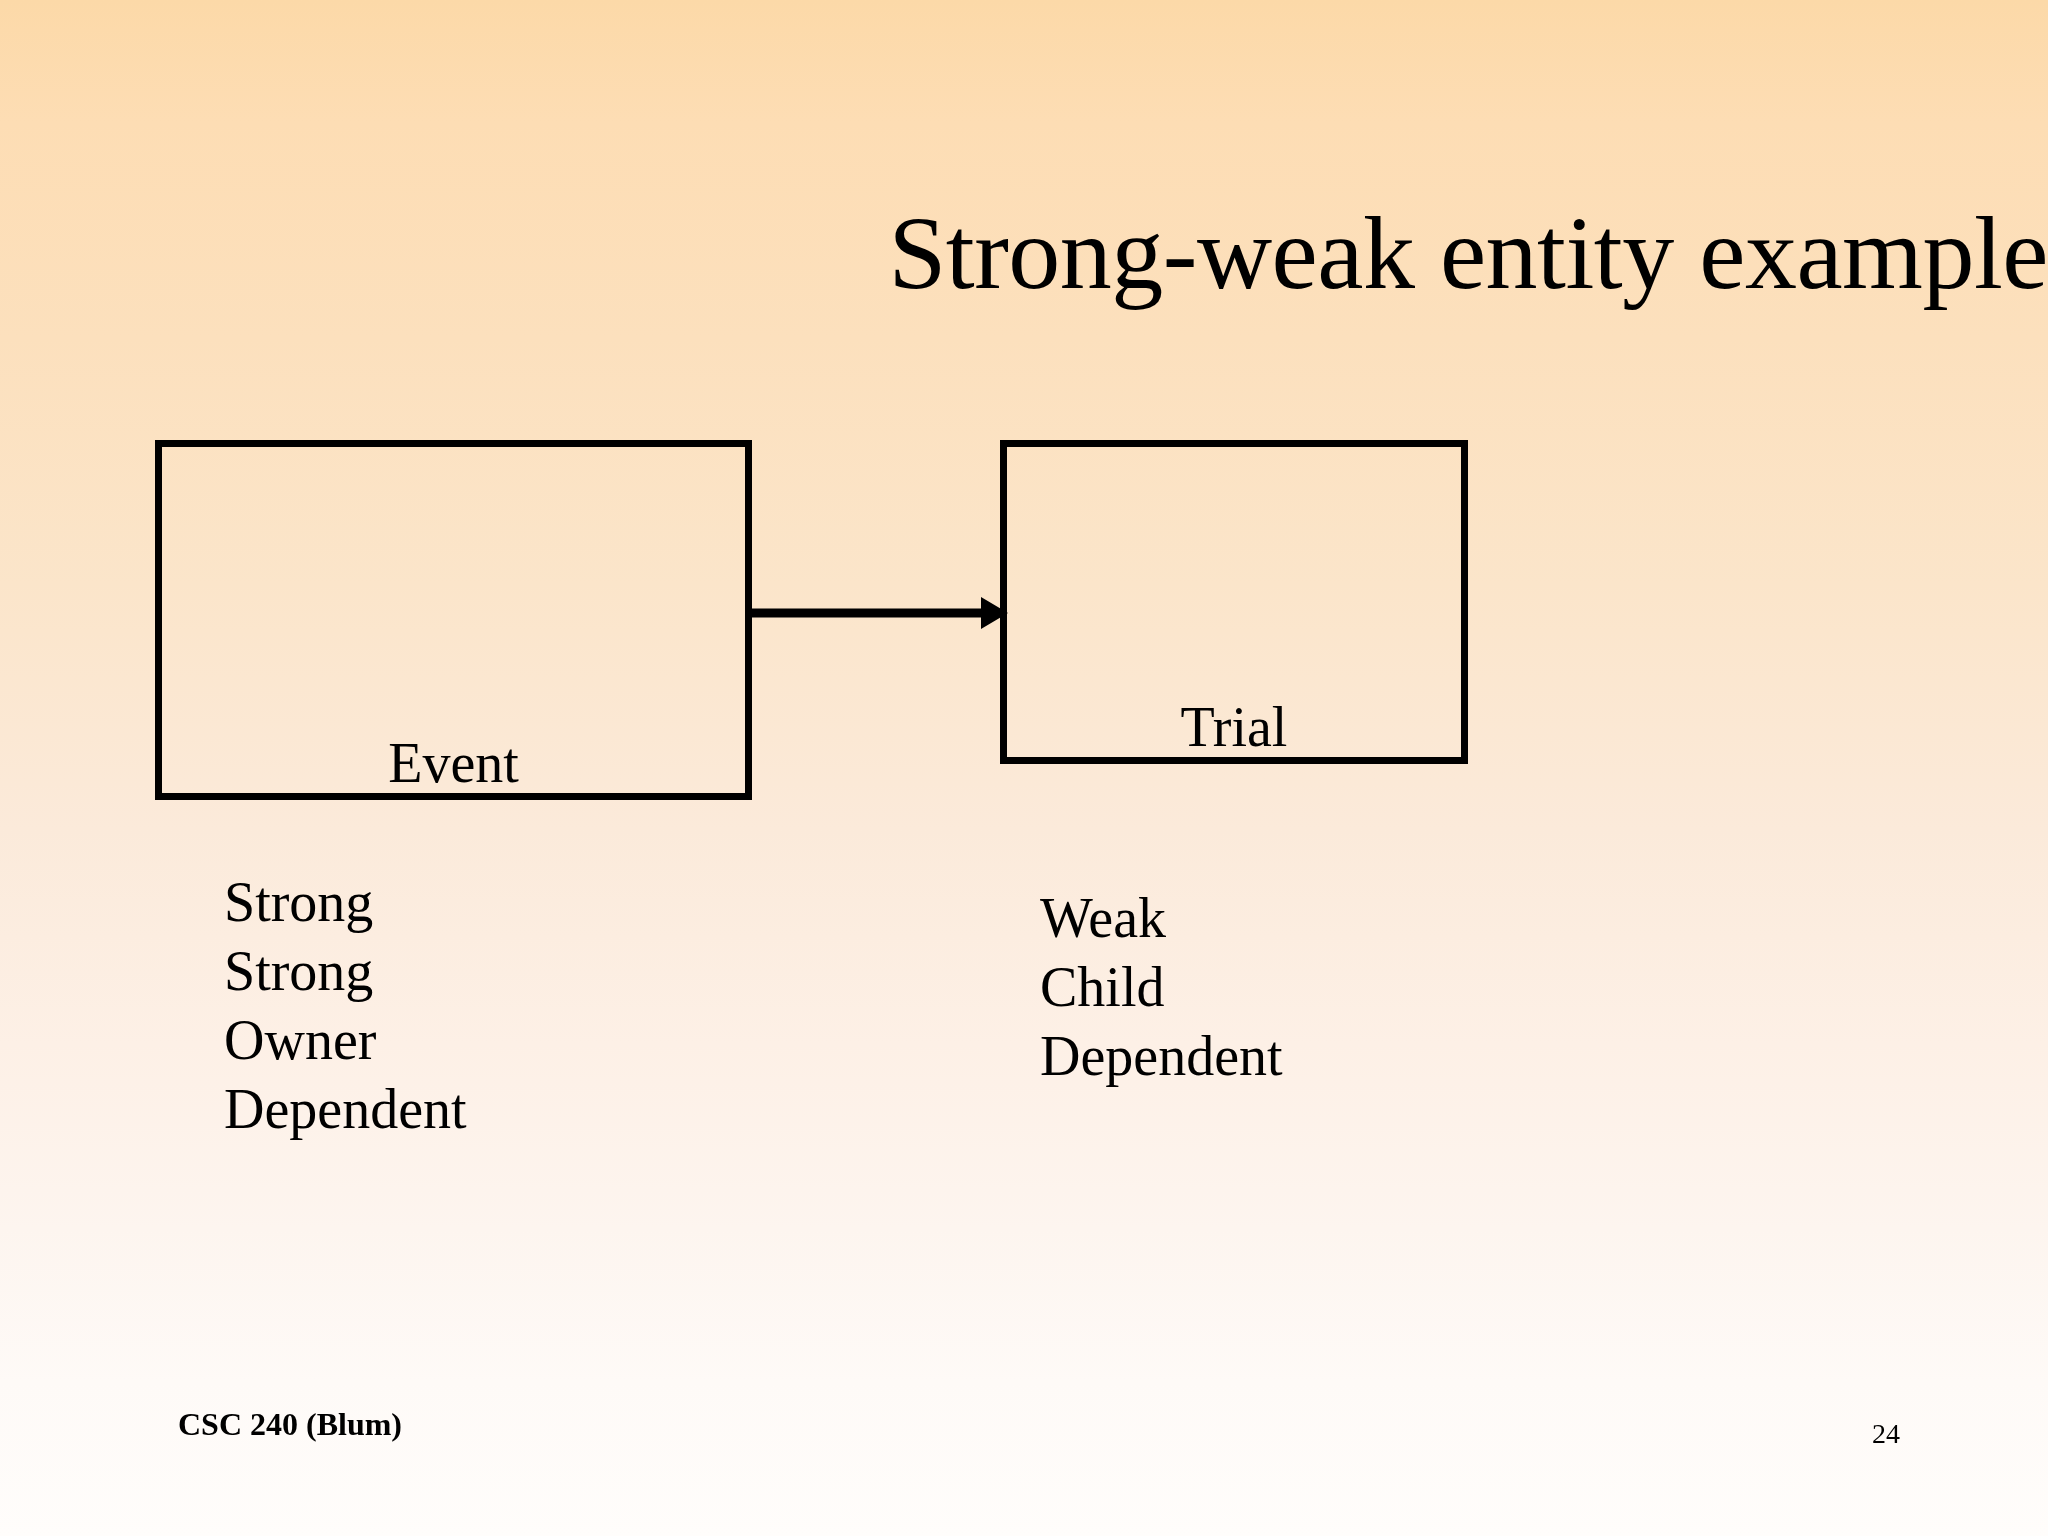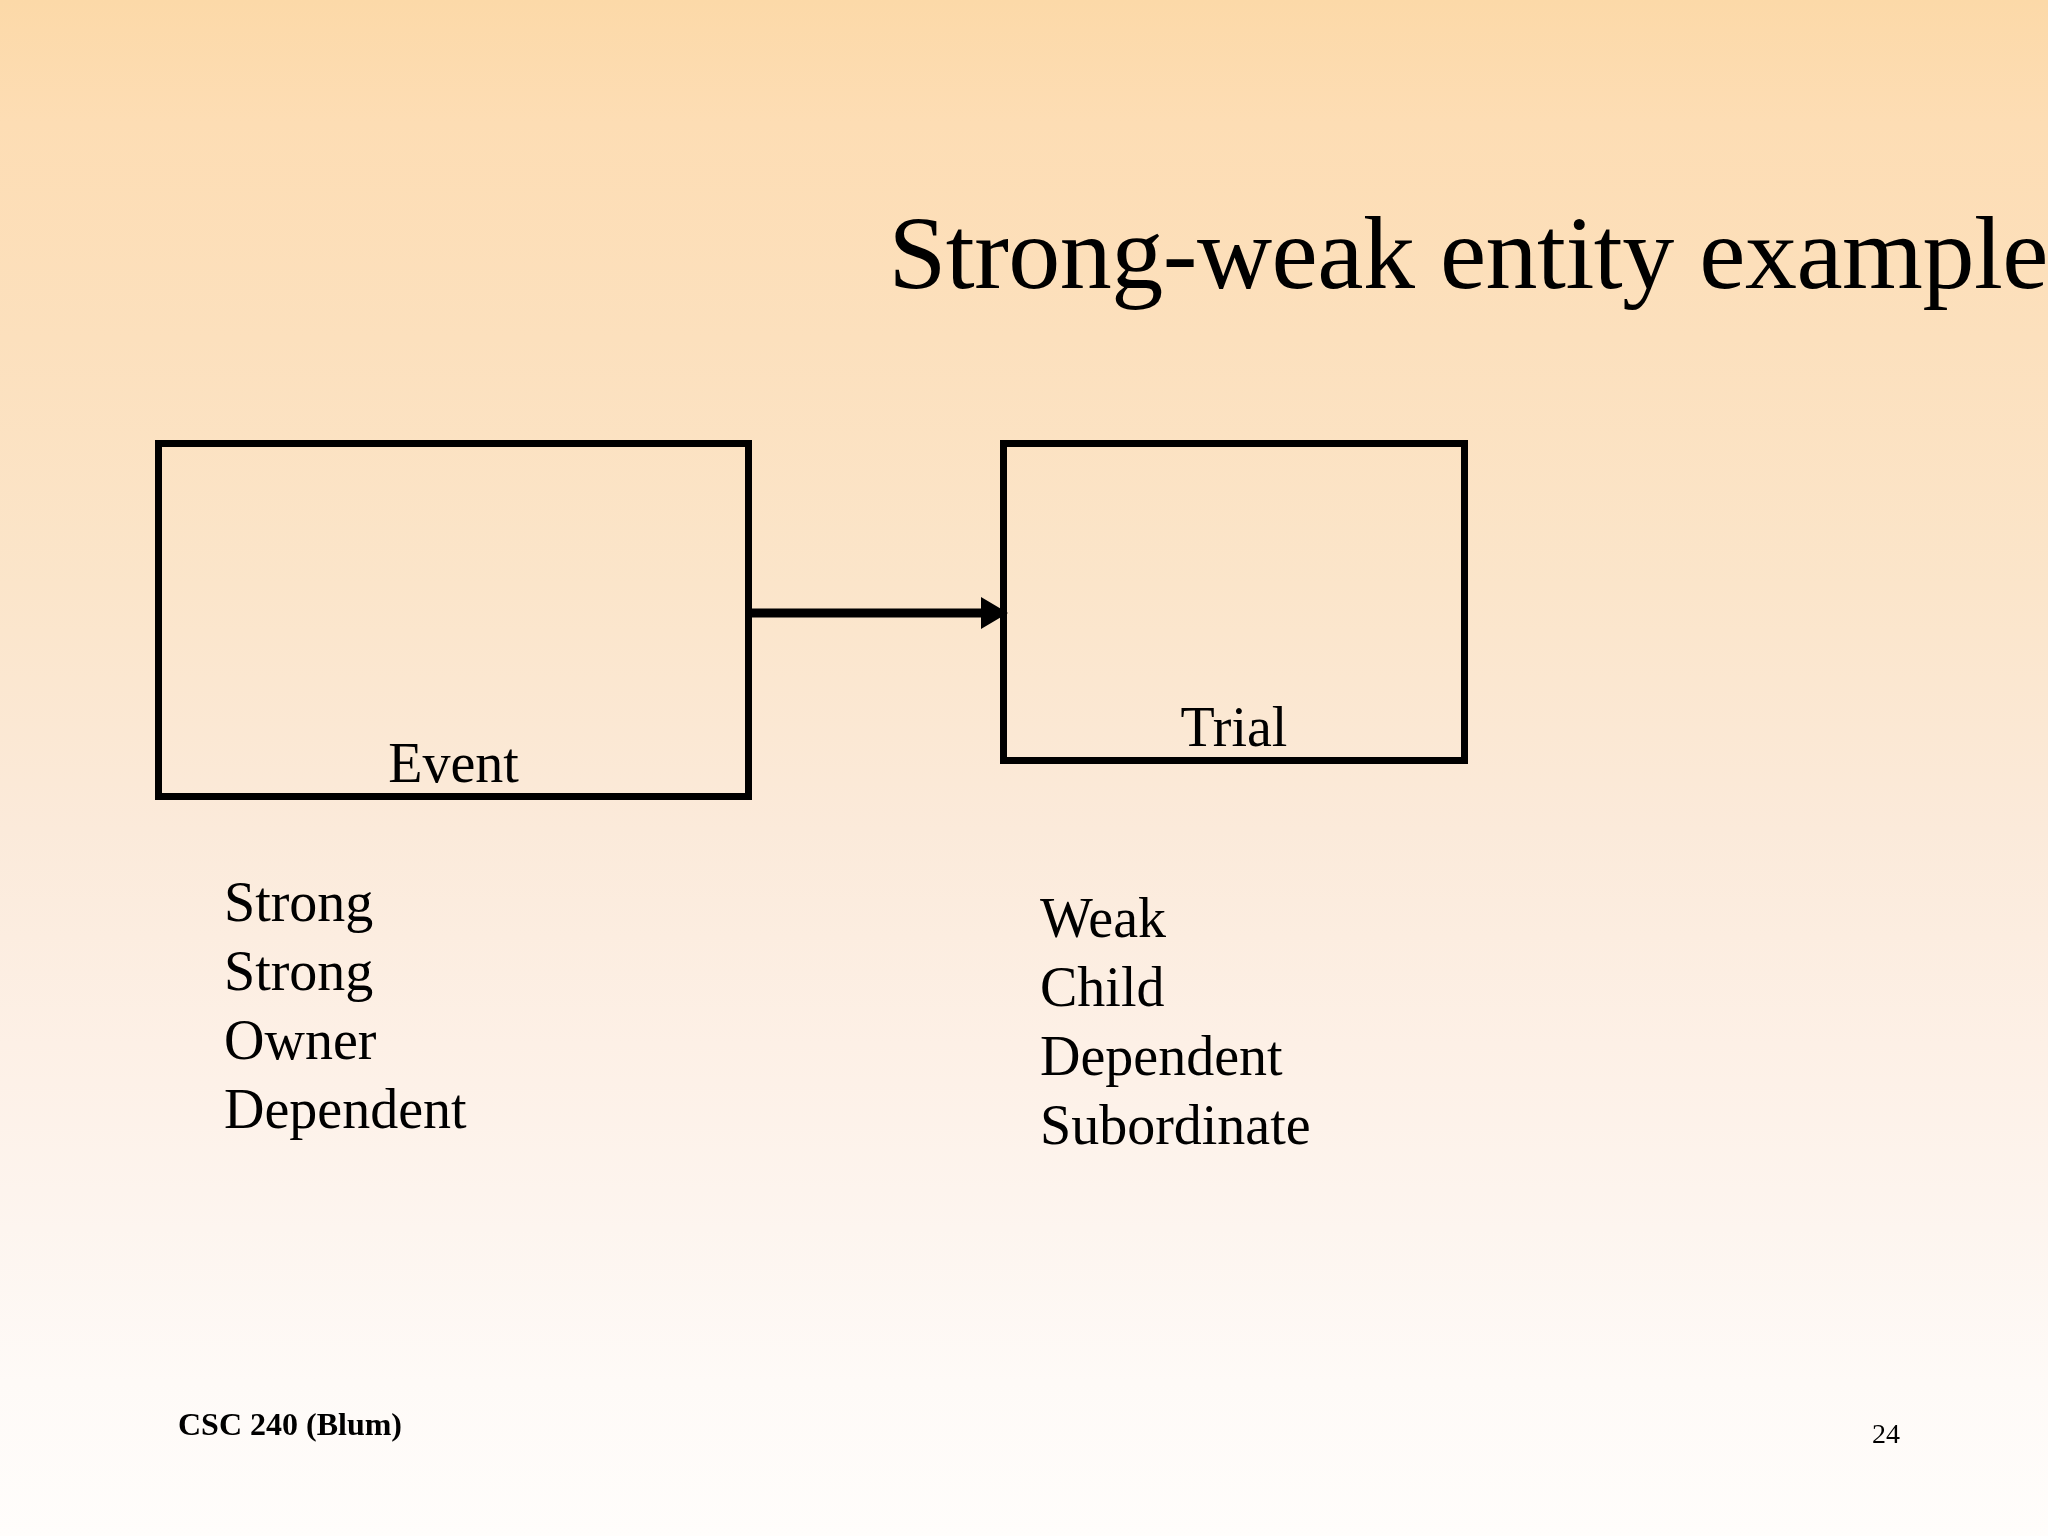--- a/index.html
+++ b/index.html
@@ -156,20 +156,19 @@
     <span class="word-item">Strong</span>
     <span class="word-item">Strong</span>
     <span class="word-item">Owner</span>
     <span class="word-item">Dependent</span>
   </div>
 
   <div class="word-list" id="list-weak">
     <span class="word-item">Weak</span>
     <span class="word-item">Child</span>
     <span class="word-item">Dependent</span>
-    <span class="word-item">Subordinate</span>
   </div>
 
   <div class="footer-course">CSC 240 (Blum)</div>
 
   <div class="footer-page-number">24</div>
 
 </div>
 
 </body></html>

